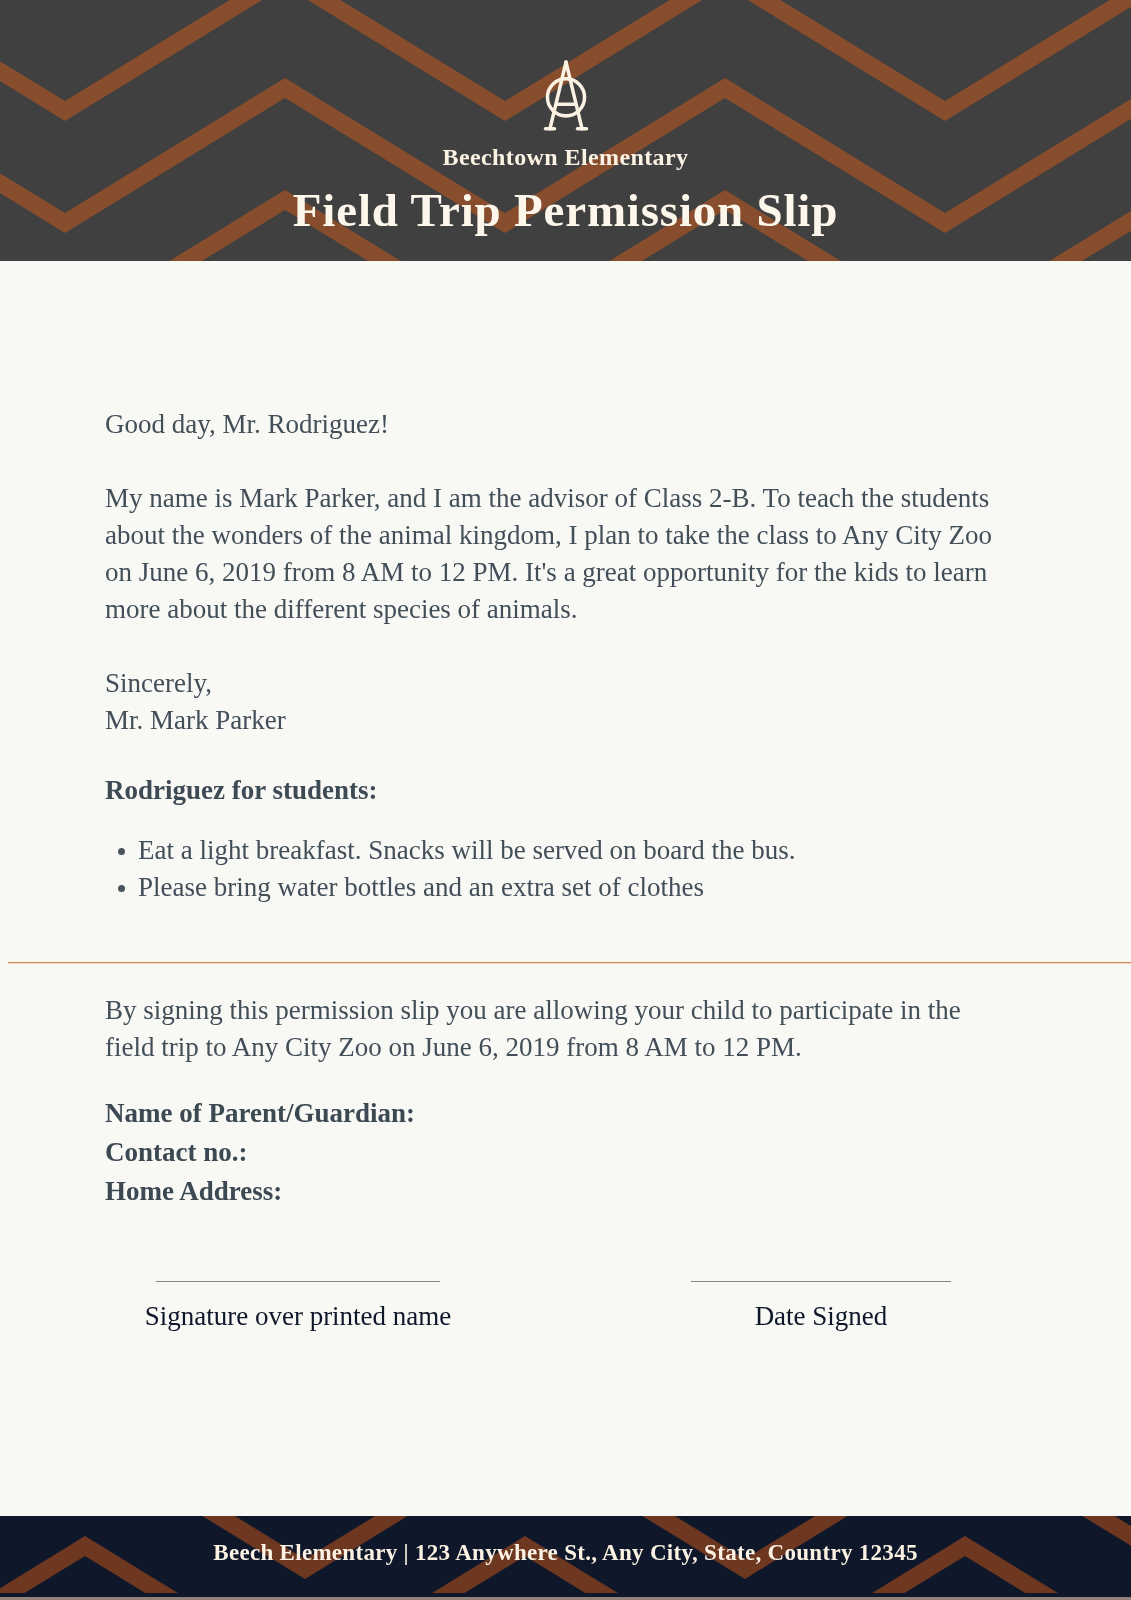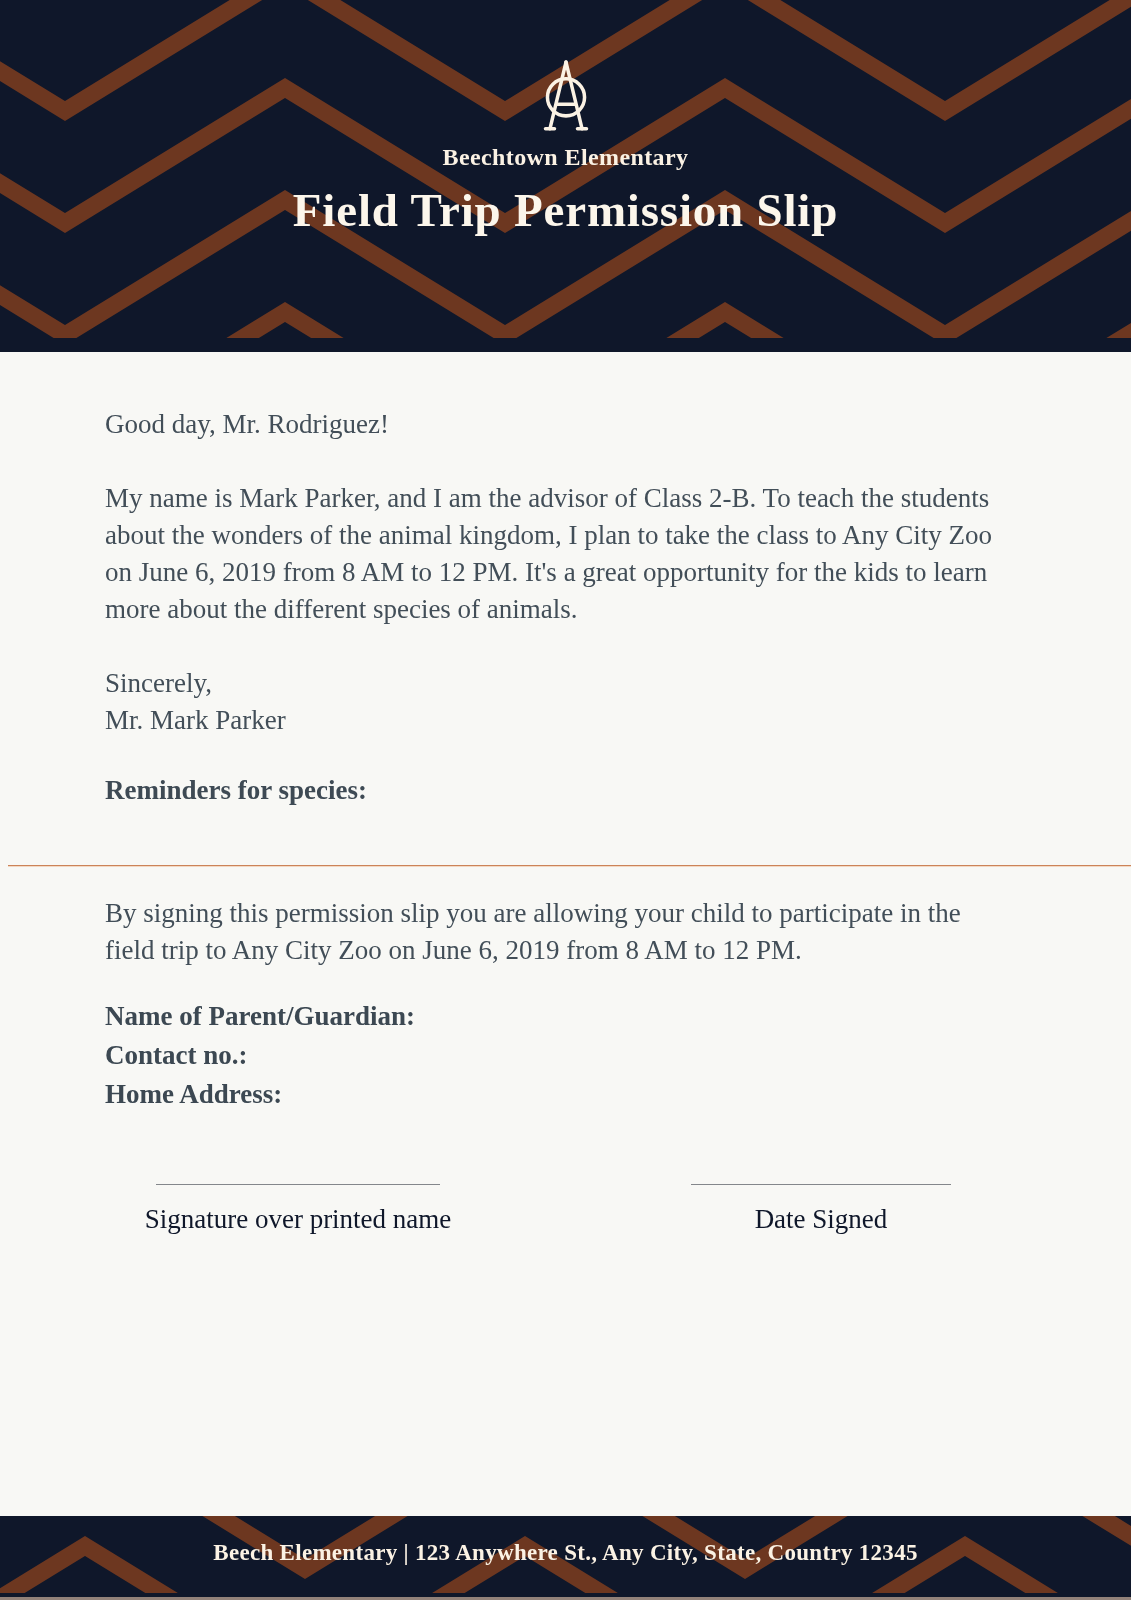--- a/index.html
+++ b/index.html
@@ -13,22 +13,22 @@
     margin: 0 auto;
     background: #F8F8F5;
     overflow: hidden;
     color: #424E58;
   }
 
   
   .header {
     position: absolute;
     top: 0; left: 0; right: 0;
-    height: 352px;
-    background: #0f172a;
+    height: 261px;
+    background: #404040;
     overflow: hidden;
   }
   .chevron-bg { position: absolute; top: 0; left: 0; }
   .header-inner {
     position: relative;
     text-align: center;
   }
   .logo-wrap { margin-top: 60px; }
   .logo-svg { display: inline-block; }
   .school-name {
@@ -175,22 +175,26 @@
 
     <p class="greeting">Good day, Mr. Rodriguez!</p>
 
     <p class="letter-body">My name is Mark Parker, and I am the advisor of Class 2-B. To teach the students about the wonders of the animal kingdom, I plan to take the class to Any City Zoo on June 6, 2019 from 8 AM to 12 PM. It's a great opportunity for the kids to learn more about the different species of animals.</p>
 
     <div class="closing-block">
       <div>Sincerely,</div>
       <div>Mr. Mark Parker</div>
     </div>
 
-    <div class="reminders-heading">Reminders for species:</div>
-
+    <div class="reminders-heading">Rodriguez for students:</div>
+
+    <ul class="reminders-list">
+      <li>Eat a light breakfast. Snacks will be served on board the bus.</li>
+      <li>Please bring water bottles and an extra set of clothes</li>
+    </ul>
 
     <div class="section-divider"></div>
 
 
     <p class="consent-body">By signing this permission slip you are allowing your child to participate in the field trip to Any City Zoo on June 6, 2019 from 8 AM to 12 PM.</p>
 
     <div class="consent-fields">
       <div class="field-label">Name of Parent/Guardian:</div>
       <div class="field-label">Contact no.:</div>
       <div class="field-label">Home Address:</div>

